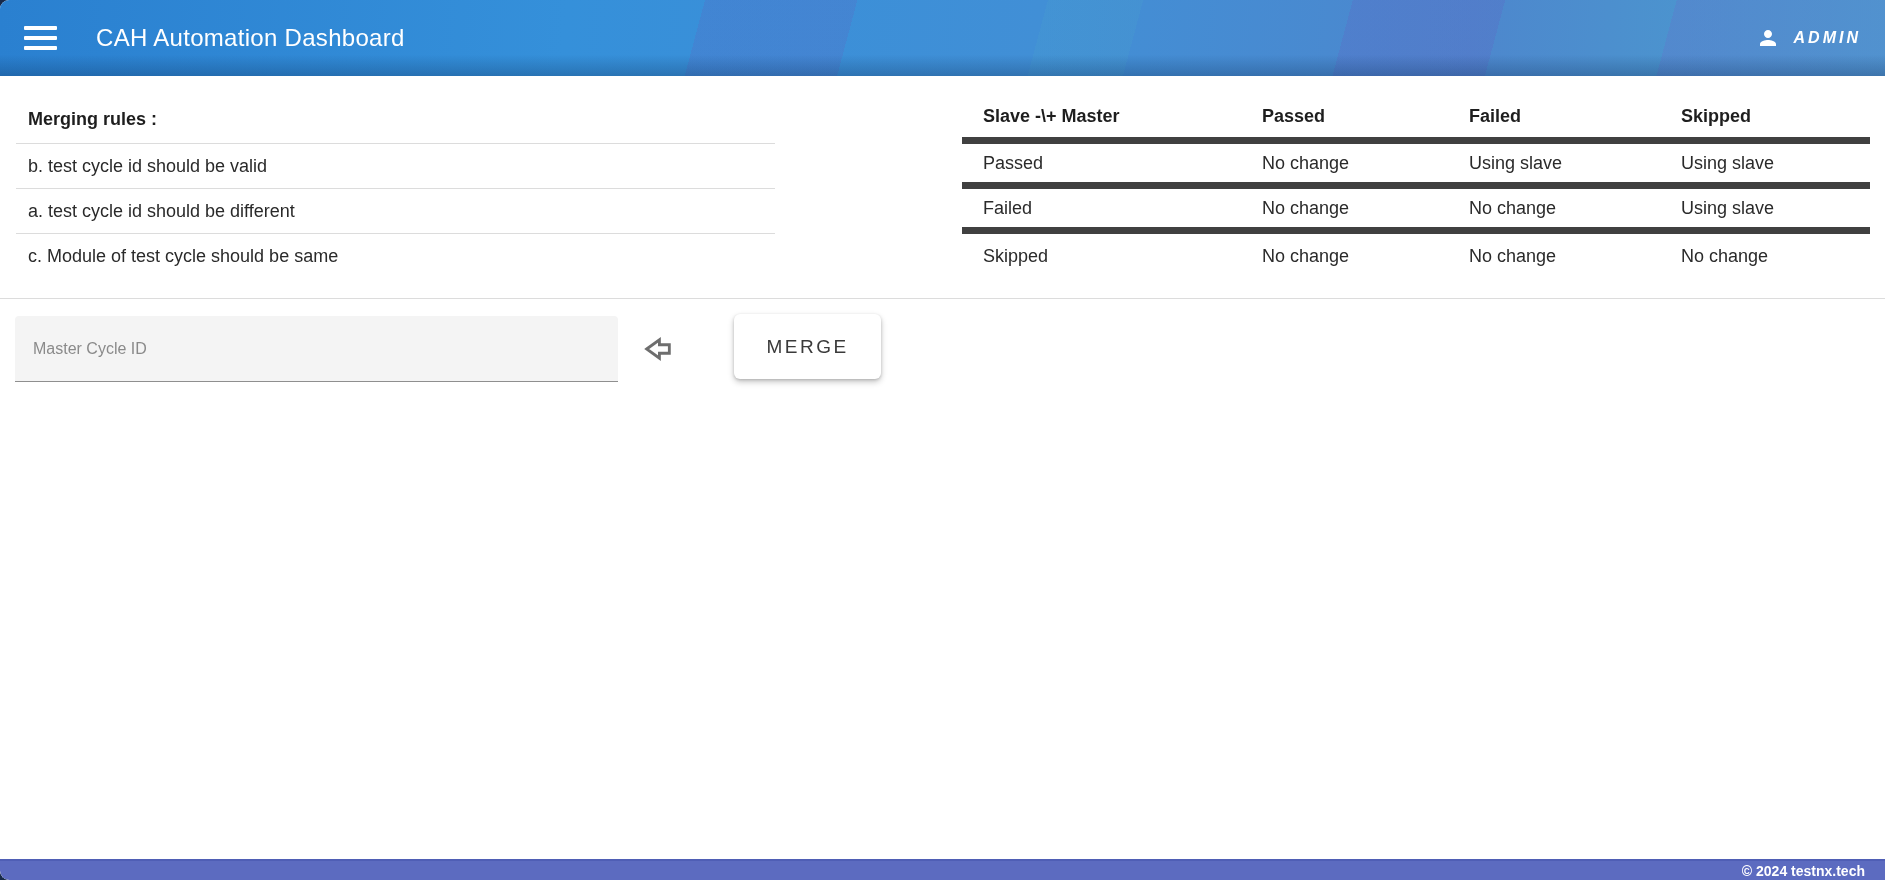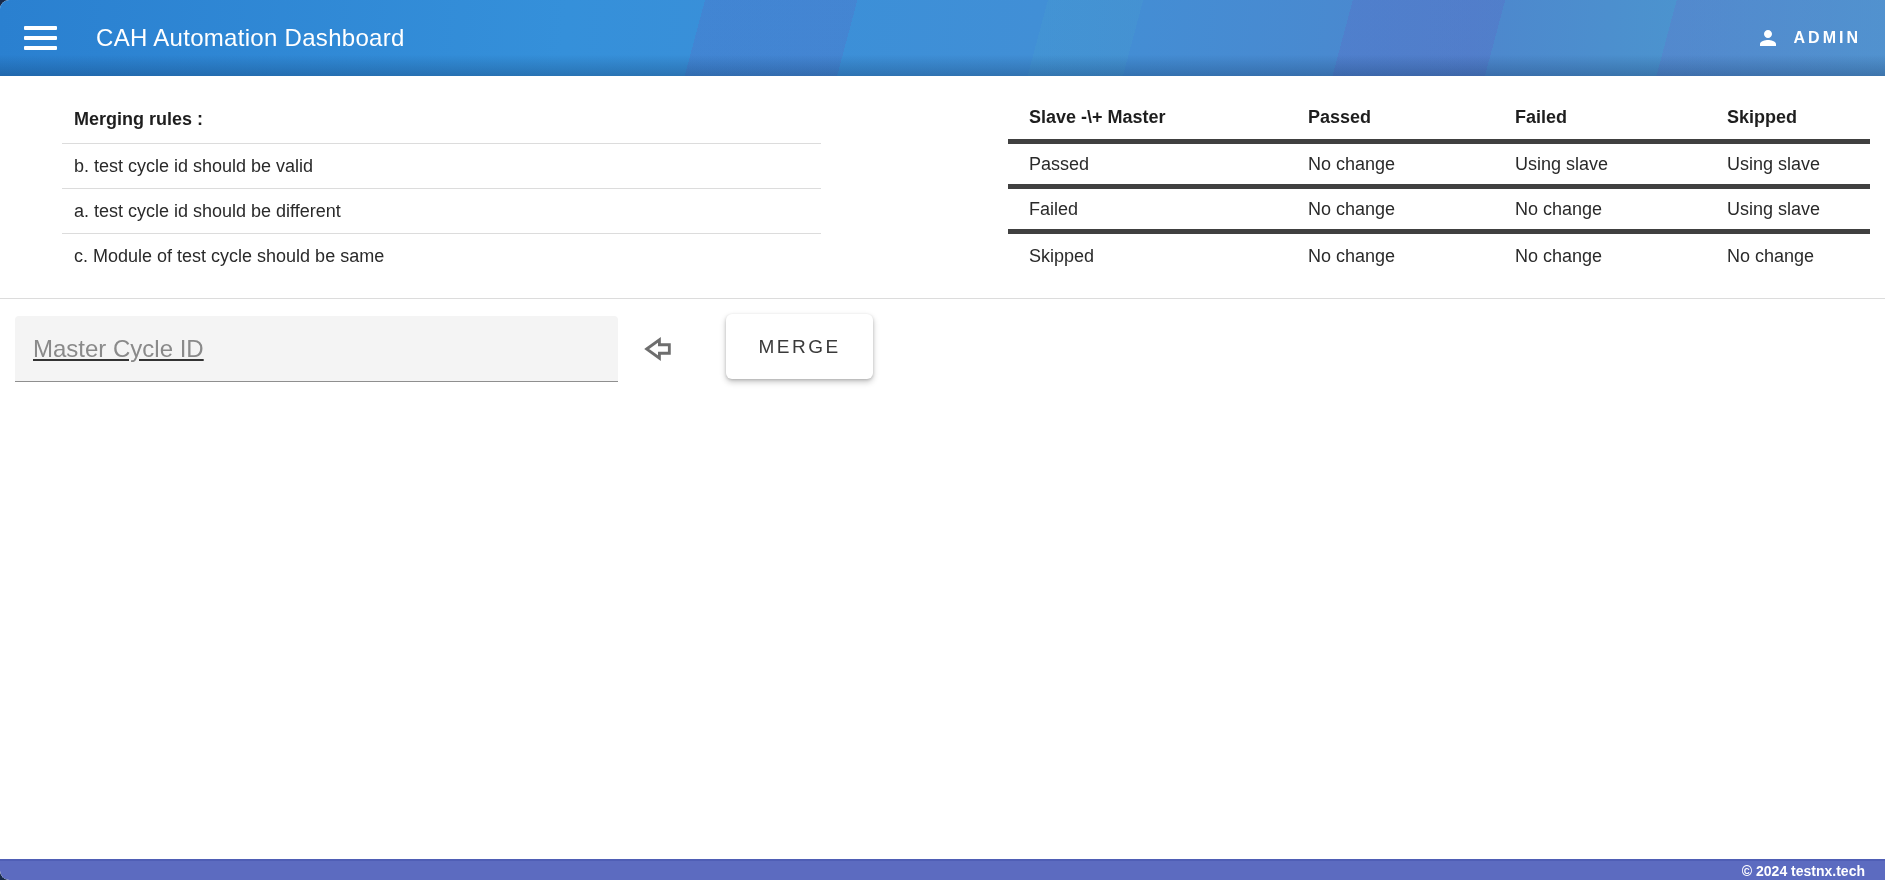--- a/index.html
+++ b/index.html
@@ -53,39 +53,39 @@
     font-weight: 400;
     letter-spacing: 0.3px;
     color: #fff;
   }
   .spacer { flex: 1; }
   .user-chip {
     display: flex; align-items: center;
     gap: 14px;
     margin-right: 24px;
     cursor: pointer;
+    font-style: italic;
   }
   .user-chip svg { display: block; }
   .user-label {
     font-size: 16px;
     font-weight: 700;
     letter-spacing: 3px;
     color: #fff;
   }
 
   
   main.content {
     flex: 1 1 auto;
     background: #fff;
     position: relative;
   }
   .top-section {
     display: flex;
     padding-top: 20px;
-    padding-left: 46px;
   }
 
   .rules-panel {
     margin-left: 16px;
     width: 759px;
   }
   .rules-title-row {
     height: 48px;
     display: flex; align-items: center;
     padding-left: 12px;
@@ -103,21 +103,21 @@
 
   .table-panel {
     margin-left: 187px;
     flex: 1;
     margin-right: 15px;
   }
   .mt-row {
     display: flex;
     align-items: center;
     height: 45px;
-    border-bottom: 5px solid #404040;
+    border-bottom: 7px solid #404040;
     font-size: 18px; color: #2a2a2a;
   }
   .mt-row.mt-header {
     height: 48px;
     font-weight: 700; color: #1e1e1e;
   }
   .mt-row:last-child { border-bottom: none; }
   .mt-cell { flex: 0 0 auto; }
   .mt-c0 { width: 300px; padding-left: 21px; }
   .mt-c1 { width: 207px; }
@@ -137,36 +137,35 @@
     align-items: flex-start;
     padding-left: 15px;
   }
   .cycle-field {
     height: 66px;
     background: #f4f4f4;
     border: none;
     border-bottom: 1px solid #8f8f8f;
     border-radius: 4px 4px 0 0;
     font-family: "Liberation Sans", sans-serif;
-    font-size: 24px;
+    font-size: 16px;
     color: #333;
     padding: 0 18px;
     outline: none;
-    text-decoration: underline;
   }
   .cycle-field::placeholder { color: #8a8a8a; opacity: 1; }
   .field-master { width: 603px; }
   .field-slave  { width: 547px; }
   .arrow-wrap {
     width: 80px;
     height: 66px;
     display: flex; align-items: center; justify-content: center;
   }
   .merge-btn {
-    margin-left: 28px;
+    margin-left: 36px;
     margin-top: -2px;
     width: 147px; height: 65px;
     background: #ffffff;
     border: none;
     border-radius: 6px;
     box-shadow: 0 3px 6px rgba(0,0,0,0.22), 0 1px 3px rgba(0,0,0,0.16);
     font-family: "Liberation Sans", sans-serif;
     font-size: 19px;
     font-weight: 500;
     letter-spacing: 2.5px;

